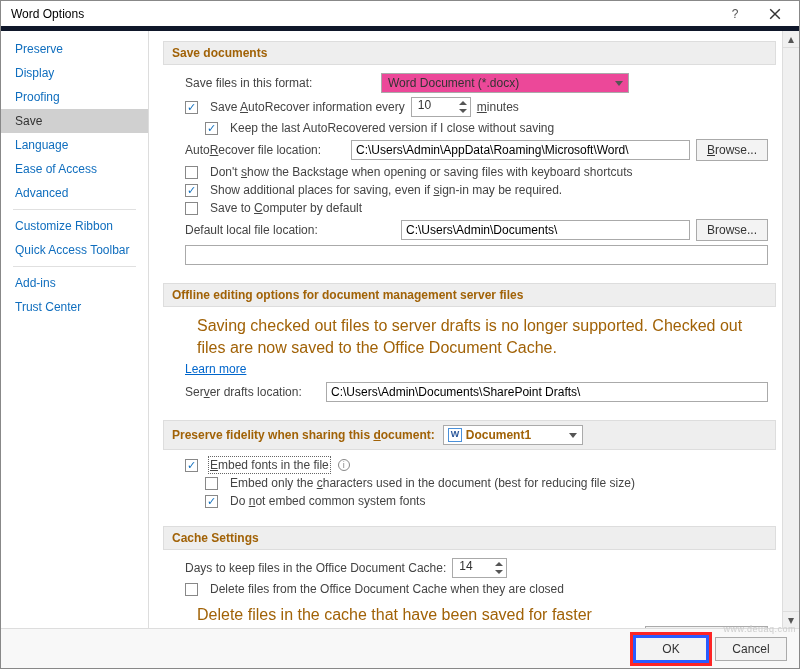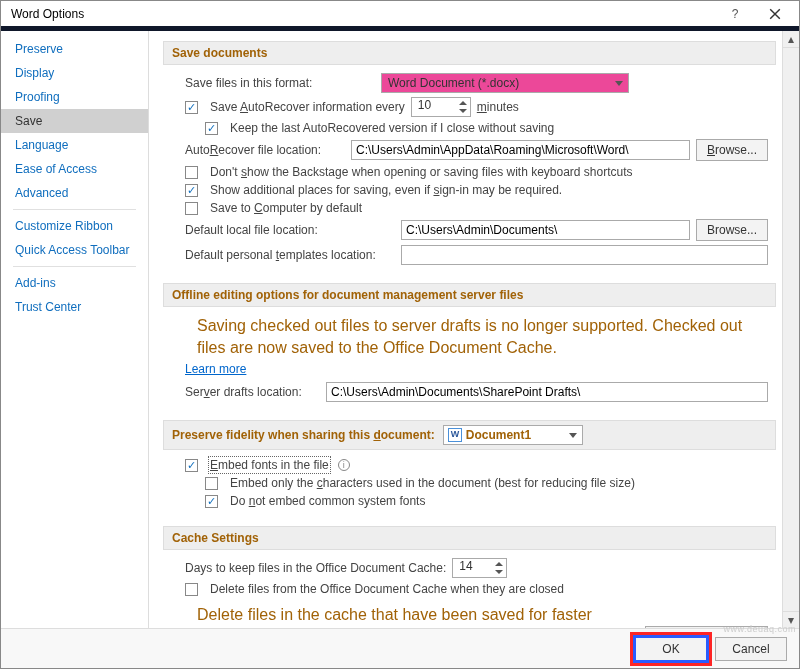--- a/index.html
+++ b/index.html
@@ -125,21 +125,20 @@
             <span class="label"><span>Save to </span><span class="underline-letter">C</span><span>omputer by default</span></span>
           </div>
           <div class="row">
             <span class="label" style="width:210px">Default local file location:</span>
             <input class="text" style="flex: 1 1 0%;" value="C:\Users\Admin\Documents\">
             <span class="btn">
                 <span>Browse...</span>
               </span>
           </div>
           <div class="row">
-            <span class="label" style="width:210px"><span>Default personal </span><span class="underline-letter">t</span><span>emplates location:</span></span>
             <input class="text" style="flex: 1 1 0%;">
           </div>
         </div>
 
         <div class="section-header">Offline editing options for document management server files</div>
         <div class="section-body">
           <div class="note">Saving checked out files to server drafts is no longer supported. Checked out files are now saved to the Office Document Cache.</div>
           <div><span class="link">Learn more</span></div>
           <div class="row" style="margin-top:6px">
             <span class="label" style="width:135px"><span>Ser</span><span class="underline-letter">v</span><span>er drafts location:</span></span>

